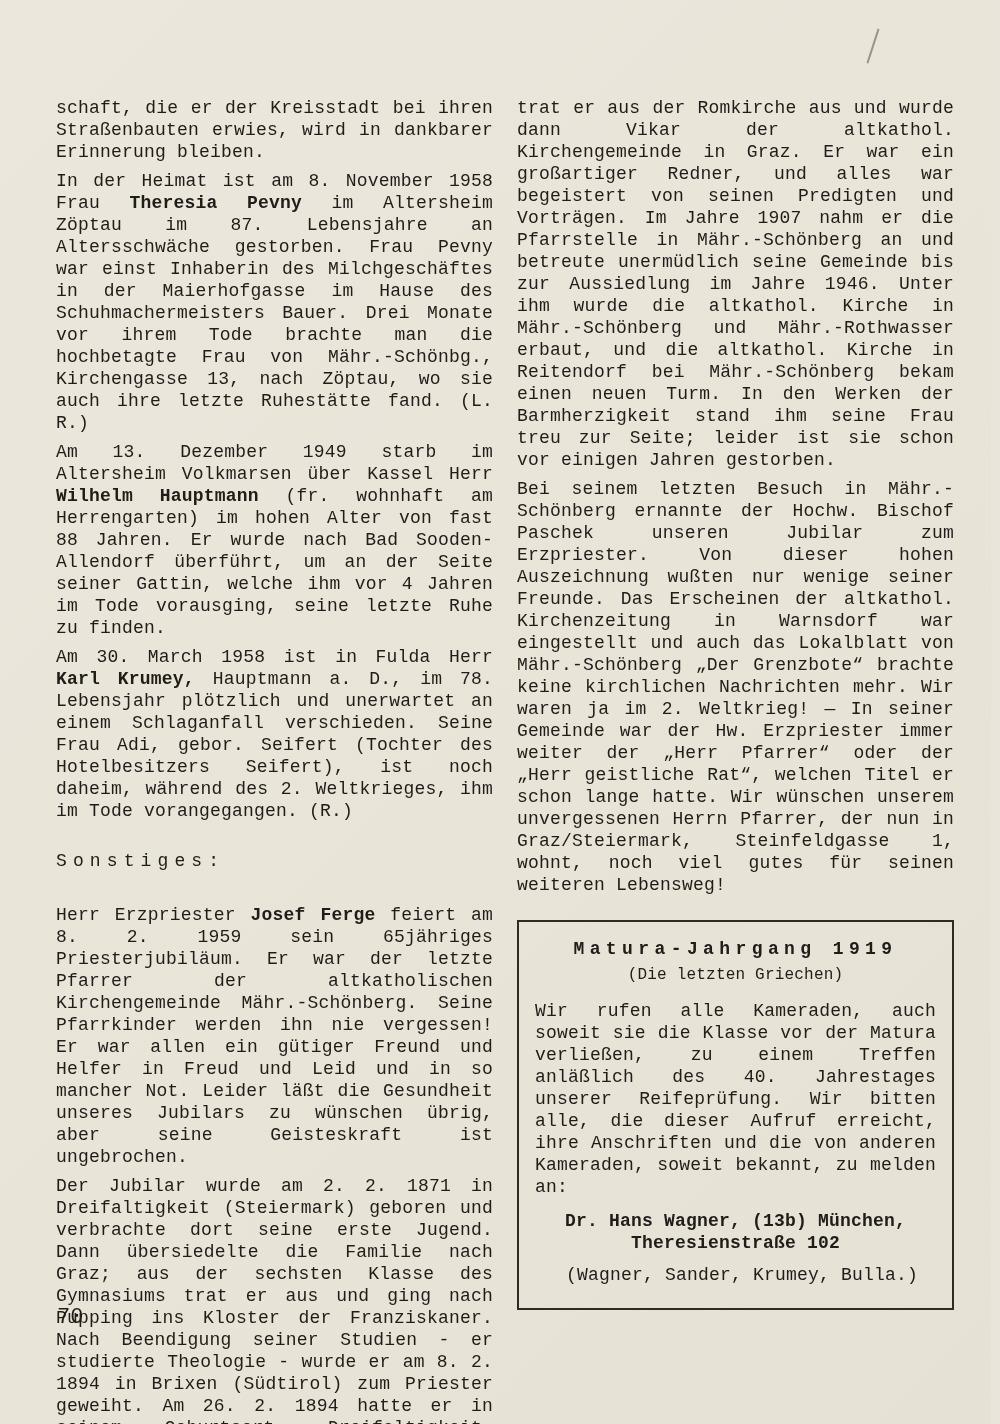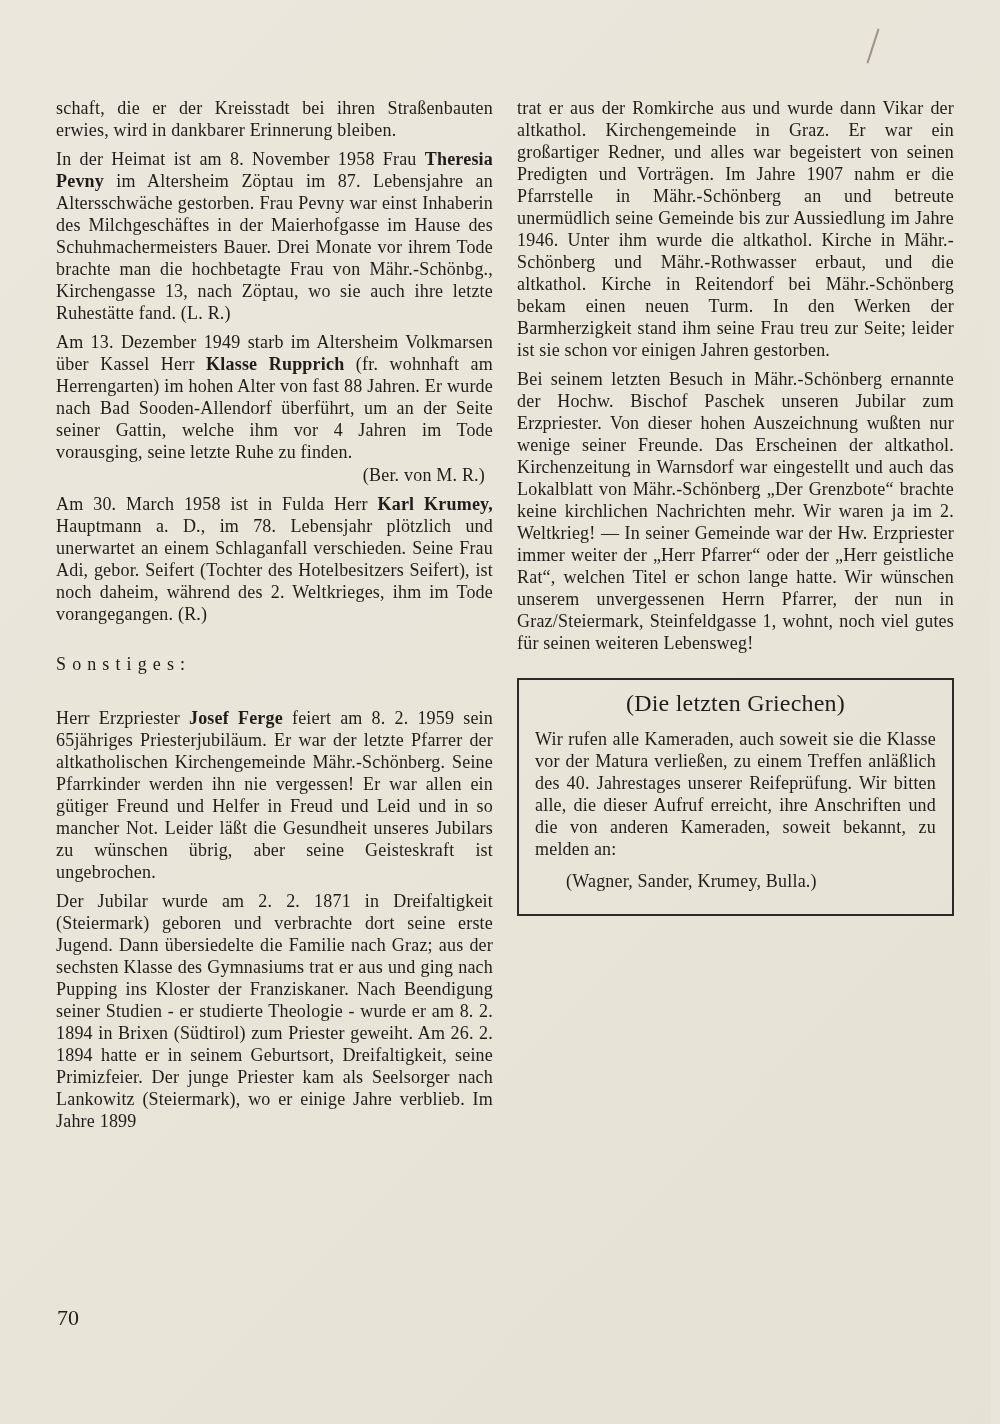--- a/index.html
+++ b/index.html
@@ -13,20 +13,21 @@
     font-family: "Liberation Serif", "DejaVu Serif", serif;
     color: #201d19;
     overflow: hidden;
   }
   .page {
     position: relative;
     width: 991px;
     height: 1424px;
     background: linear-gradient(135deg, #ebe7dc 0%, #e8e4d8 55%, #e5e1d4 100%);
     overflow: hidden;
+    font-family: Liberation Mono, monospace;
   }
   .column {
     position: absolute;
     top: 97px;
     width: 437px;
     font-size: 18px;
     line-height: 22px;
     letter-spacing: 0.2px;
   }
   .column-left { left: 56px; }
@@ -62,21 +63,21 @@
   .box-title {
     font-size: 18px;
     font-weight: bold;
     letter-spacing: 0.30em;
     text-align: center;
     margin: 4px 0 4px 0;
   }
   .box-subtitle {
     text-align: center;
     margin: 0 0 14px 0;
-    font-size: 24px;
+    font-size: 16px;
   }
   .box-body .para { margin-bottom: 8px; }
   .address {
     text-align: center;
     font-weight: bold;
     margin: 12px 0 12px 0;
   }
   .signatories {
     text-align: left;
     margin-top: 10px;
@@ -103,38 +104,39 @@
 </head>
 <body>
 
 <div class="page">
 
   <div class="scan-mark"></div>
 
   <div class="column column-left">
       <p class="para"><span>schaft, die er der Kreisstadt bei ihren Straßenbauten erwies, wird in dankbarer Erinnerung bleiben.</span></p>
       <p class="para"><span>In der Heimat ist am 8. November 1958 Frau </span><strong>Theresia Pevny</strong><span> im Altersheim Zöptau im 87. Lebensjahre an Altersschwäche gestorben. Frau Pevny war einst Inhaberin des Milchgeschäftes in der Maierhofgasse im Hause des Schuhmachermeisters Bauer. Drei Monate vor ihrem Tode brachte man die hochbetagte Frau von Mähr.-Schönbg., Kirchengasse 13, nach Zöptau, wo sie auch ihre letzte Ruhestätte fand. (L. R.)</span></p>
-      <p class="para"><span>Am 13. Dezember 1949 starb im Altersheim Volkmarsen über Kassel Herr </span><strong>Klasse Rupprich</strong><span> (fr. wohnhaft am Herrengarten) im hohen Alter von fast 88 Jahren. Er wurde nach Bad Sooden-Allendorf überführt, um an der Seite seiner Gattin, welche ihm vor 4 Jahren im Tode vorausging, seine letzte Ruhe zu finden.</span></p>
-      <p class="para align-right"><span>(Ber. von M. R.)</span></p>
+      <p class="para"><span>Am 13. Dezember 1949 starb im Altersheim Volkmarsen über Kassel Herr </span><strong>Wilhelm Hauptmann</strong><span> (fr. wohnhaft am Herrengarten) im hohen Alter von fast 88 Jahren. Er wurde nach Bad Sooden-Allendorf überführt, um an der Seite seiner Gattin, welche ihm vor 4 Jahren im Tode vorausging, seine letzte Ruhe zu finden.</span></p>
       <p class="para"><span>Am 30. March 1958 ist in Fulda Herr </span><strong>Karl Krumey,</strong><span> Hauptmann a. D., im 78. Lebensjahr plötzlich und unerwartet an einem Schlaganfall verschieden. Seine Frau Adi, gebor. Seifert (Tochter des Hotelbesitzers Seifert), ist noch daheim, während des 2. Weltkrieges, ihm im Tode vorangegangen. (R.)</span></p>
       <p class="para section-heading"><span>Sonstiges:</span></p>
       <p class="para"><span>Herr Erzpriester </span><strong>Josef Ferge</strong><span> feiert am 8. 2. 1959 sein 65jähriges Priesterjubiläum. Er war der letzte Pfarrer der altkatholischen Kirchengemeinde Mähr.-Schönberg. Seine Pfarrkinder werden ihn nie vergessen! Er war allen ein gütiger Freund und Helfer in Freud und Leid und in so mancher Not. Leider läßt die Gesundheit unseres Jubilars zu wünschen übrig, aber seine Geisteskraft ist ungebrochen.</span></p>
       <p class="para"><span>Der Jubilar wurde am 2. 2. 1871 in Dreifaltigkeit (Steiermark) geboren und verbrachte dort seine erste Jugend. Dann übersiedelte die Familie nach Graz; aus der sechsten Klasse des Gymnasiums trat er aus und ging nach Pupping ins Kloster der Franziskaner. Nach Beendigung seiner Studien - er studierte Theologie - wurde er am 8. 2. 1894 in Brixen (Südtirol) zum Priester geweiht. Am 26. 2. 1894 hatte er in seinem Geburtsort, Dreifaltigkeit, seine Primizfeier. Der junge Priester kam als Seelsorger nach Lankowitz (Steiermark), wo er einige Jahre verblieb. Im Jahre 1899</span></p>
     </div>
 
   <div class="column column-right">
     <div>
         <p class="para"><span>trat er aus der Romkirche aus und wurde dann Vikar der altkathol. Kirchengemeinde in Graz. Er war ein großartiger Redner, und alles war begeistert von seinen Predigten und Vorträgen. Im Jahre 1907 nahm er die Pfarrstelle in Mähr.-Schönberg an und betreute unermüdlich seine Gemeinde bis zur Aussiedlung im Jahre 1946. Unter ihm wurde die altkathol. Kirche in Mähr.-Schönberg und Mähr.-Rothwasser erbaut, und die altkathol. Kirche in Reitendorf bei Mähr.-Schönberg bekam einen neuen Turm. In den Werken der Barmherzigkeit stand ihm seine Frau treu zur Seite; leider ist sie schon vor einigen Jahren gestorben.</span></p>
         <p class="para"><span>Bei seinem letzten Besuch in Mähr.-Schönberg ernannte der Hochw. Bischof Paschek unseren Jubilar zum Erzpriester. Von dieser hohen Auszeichnung wußten nur wenige seiner Freunde. Das Erscheinen der altkathol. Kirchenzeitung in Warnsdorf war eingestellt und auch das Lokalblatt von Mähr.-Schönberg „Der Grenzbote“ brachte keine kirchlichen Nachrichten mehr. Wir waren ja im 2. Weltkrieg! — In seiner Gemeinde war der Hw. Erzpriester immer weiter der „Herr Pfarrer“ oder der „Herr geistliche Rat“, welchen Titel er schon lange hatte. Wir wünschen unserem unvergessenen Herrn Pfarrer, der nun in Graz/Steiermark, Steinfeldgasse 1, wohnt, noch viel gutes für seinen weiteren Lebensweg!</span></p>
       </div>
 
     <div class="announcement-box">
+      <h2 class="box-title">Matura-Jahrgang 1919</h2>
       <div class="box-subtitle">(Die letzten Griechen)</div>
       <div class="box-body">
           <p class="para"><span>Wir rufen alle Kameraden, auch soweit sie die Klasse vor der Matura verließen, zu einem Treffen anläßlich des 40. Jahrestages unserer Reifeprüfung. Wir bitten alle, die dieser Aufruf erreicht, ihre Anschriften und die von anderen Kameraden, soweit bekannt, zu melden an:</span></p>
+          <p class="para address"><span>Dr. Hans Wagner, (13b) München,</span><br><span>Theresienstraße 102</span></p>
           <p class="para signatories"><span>(Wagner, Sander, Krumey, Bulla.)</span></p>
         </div>
     </div>
   </div>
 
   <div class="page-number">70</div>
 
 </div>
 
 </body></html>

